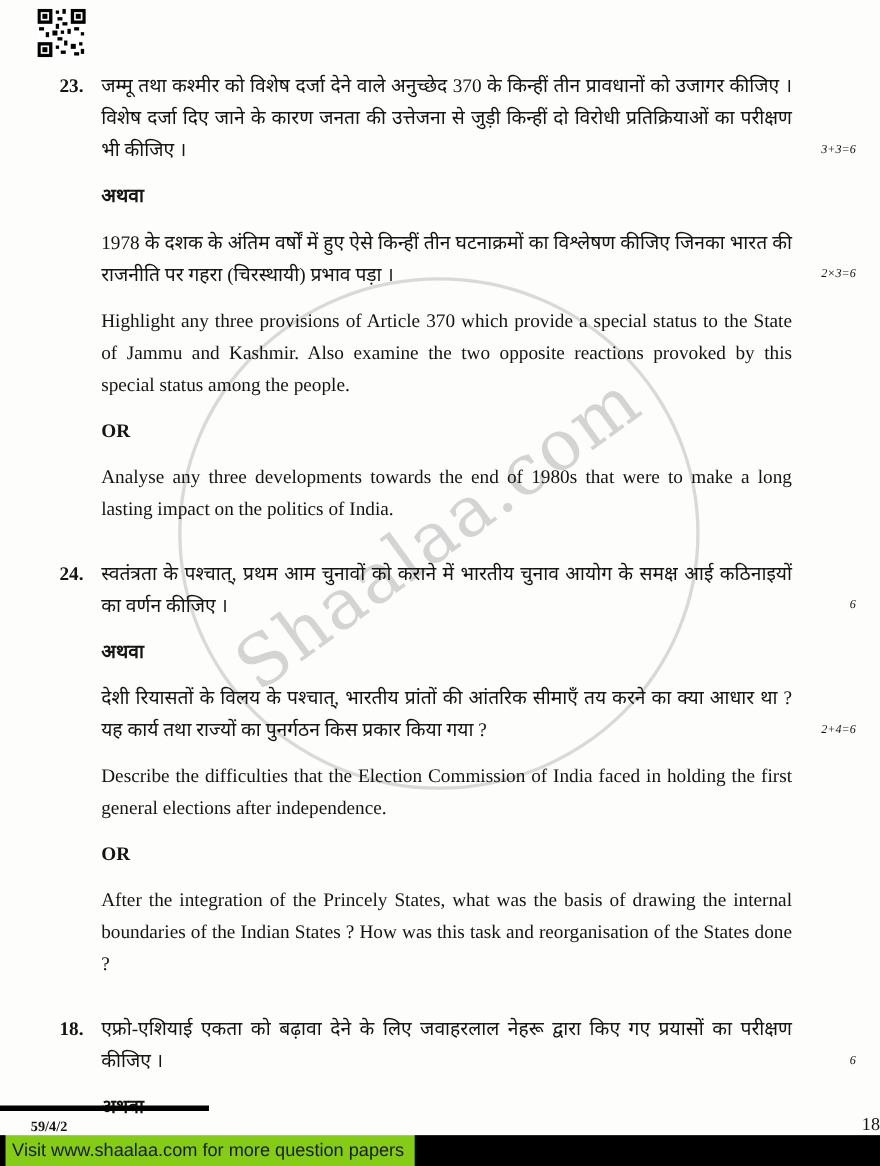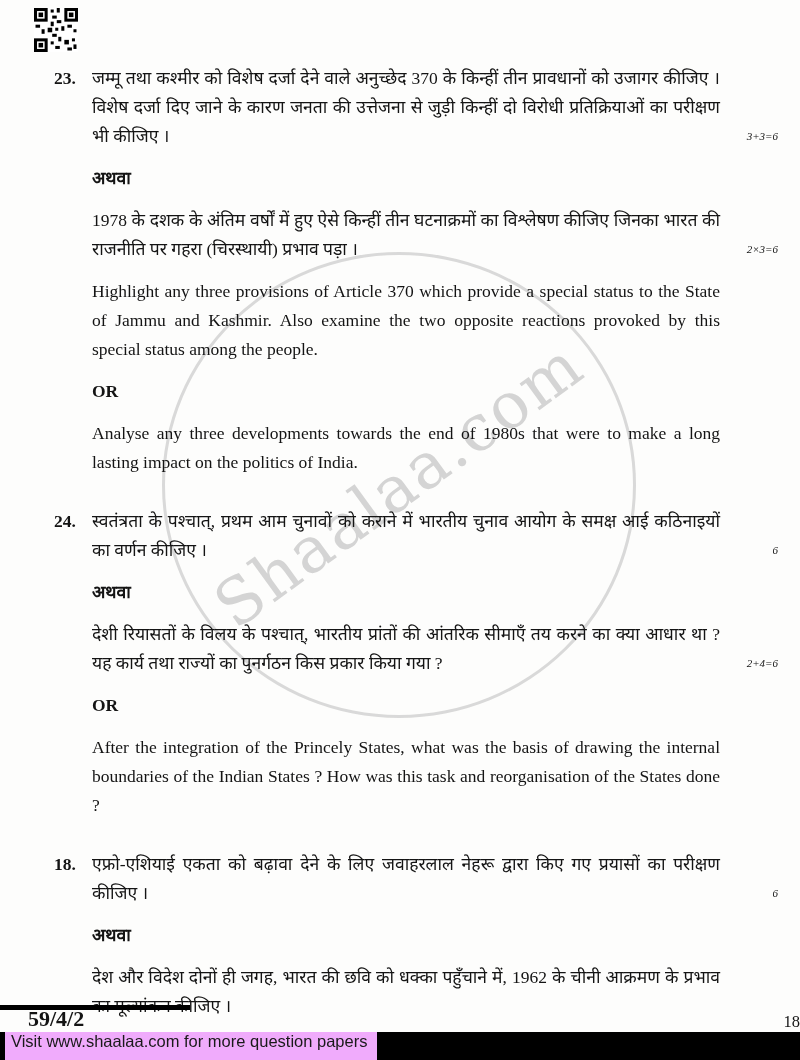--- a/index.html
+++ b/index.html
@@ -57,25 +57,25 @@
     font-size:17.5px; line-height:29px;
     margin:2px 80px 13px 92px;
   }
 
   
   .bottom-rule {
     position:absolute; left:0; bottom:50px;
     width:190px; height:5px; background:#000; z-index:2;
   }
   .footer-row { position:absolute; left:0; right:0; bottom:28px; height:22px; z-index:2; }
-  .paper-code { position:absolute; left:28px; bottom:0; font-weight:700; font-size:22px; }
+  .paper-code { position:absolute; left:28px; bottom:0; font-weight:700; font-size:13px; }
   .page-number { position:absolute; left:0; right:0; bottom:0; text-align:right; font-size:16.5px; }
   .banner {
     position:absolute; left:0; right:0; bottom:0; height:28px;
-    display:flex; align-items:flex-start; background:#f0abfc; z-index:2;
+    display:flex; align-items:center; background:#84cc16; z-index:2;
   }
   .banner-left-block { width:5px; height:100%; background:#000; }
   .banner-text {
     font-family:"Liberation Sans","DejaVu Sans",sans-serif;
     font-size:16.5px; color:#1a1a1a; padding:0 10px 0 6px; white-space:nowrap;
   }
   .banner-fill { flex:1; height:100%; background:#000; }
 </style>
 </head>
 <body>
@@ -147,20 +147,23 @@
       <div class="para hindi">
         <span class="qnum">24.</span>
         <span>स्वतंत्रता के पश्चात्, प्रथम आम चुनावों को कराने में भारतीय चुनाव आयोग के समक्ष आई कठिनाइयों का वर्णन कीजिए ।</span>
         <span class="marks">6</span>
       </div>
       <div class="or-label">अथवा</div>
       <div class="para hindi">
         <span>देशी रियासतों के विलय के पश्चात्, भारतीय प्रांतों की आंतरिक सीमाएँ तय करने का क्या आधार था ? यह कार्य तथा राज्यों का पुनर्गठन किस प्रकार किया गया ?</span>
         <span class="marks">2+4=6</span>
       </div>
+      <div class="para">
+        <span>Describe the difficulties that the Election Commission of India faced in holding the first general elections after independence.</span>
+      </div>
       <div class="or-label">OR</div>
       <div class="para">
         <span>After the integration of the Princely States, what was the basis of drawing the internal boundaries of the Indian States ? How was this task and reorganisation of the States done ?</span>
       </div>
     </div>
 
     <div class="question">
       <div class="para hindi">
         <span class="qnum">18.</span>
         <span>एफ्रो-एशियाई एकता को बढ़ावा देने के लिए जवाहरलाल नेहरू द्वारा किए गए प्रयासों का परीक्षण कीजिए ।</span>

